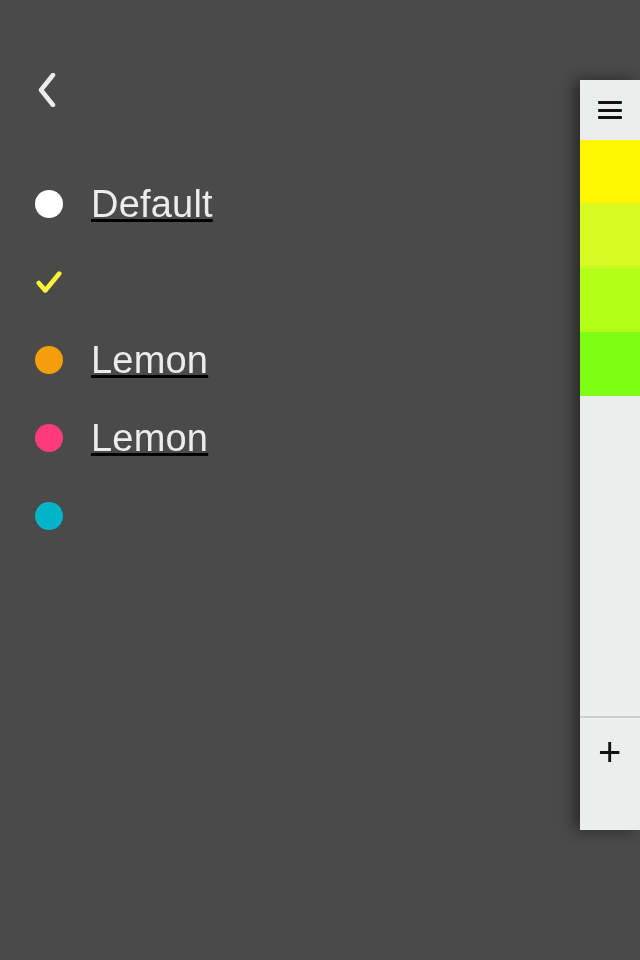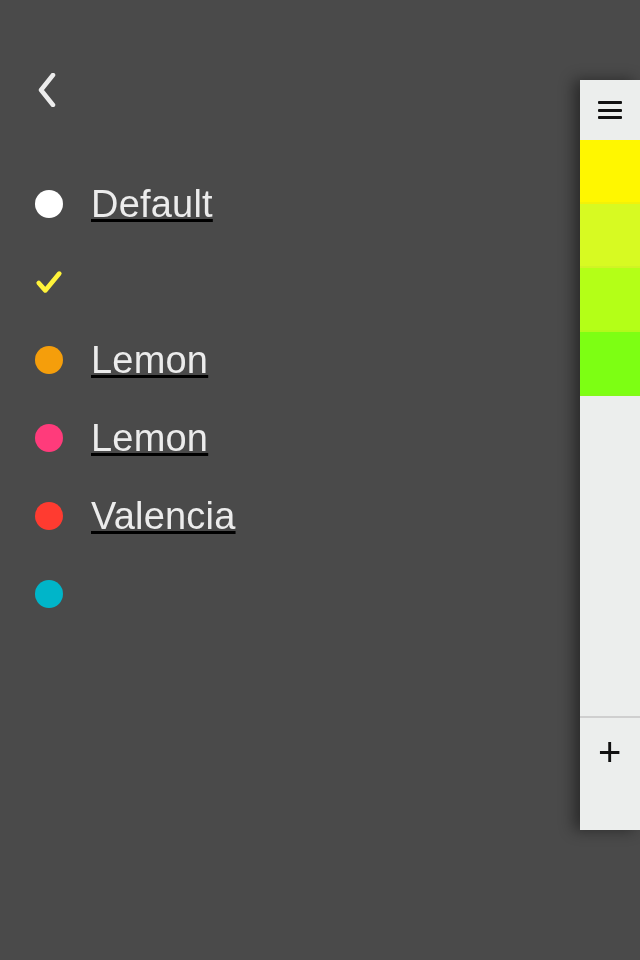--- a/index.html
+++ b/index.html
@@ -112,24 +112,20 @@
       </li>
       <li class="theme-item">
         <span class="swatch" style="background: rgb(245, 158, 11);"></span>
         <span class="label">Lemon</span>
       </li>
       <li class="theme-item">
         <span class="swatch" style="background: rgb(255, 59, 123);"></span>
         <span class="label">Lemon</span>
       </li>
       <li class="theme-item">
-        <span class="swatch" style="background: rgb(255, 59, 48);"></span>
-        <span class="label">Valencia</span>
-      </li>
-      <li class="theme-item">
         <span class="swatch" style="background: rgb(0, 181, 201);"></span>
       </li>
     </ul>
 </div>
 
 <div class="reveal">
   <div class="topbar">
     <div class="hamburger">
       <span></span>
         <span></span>

